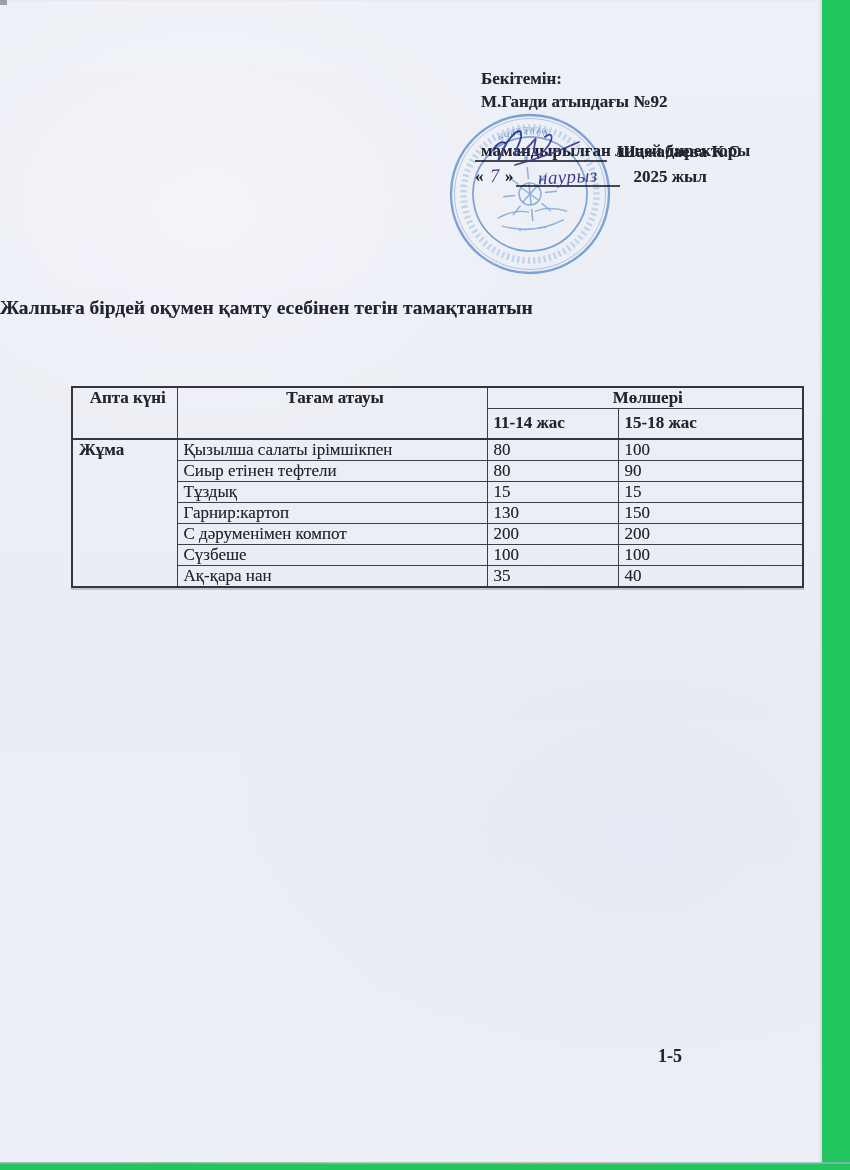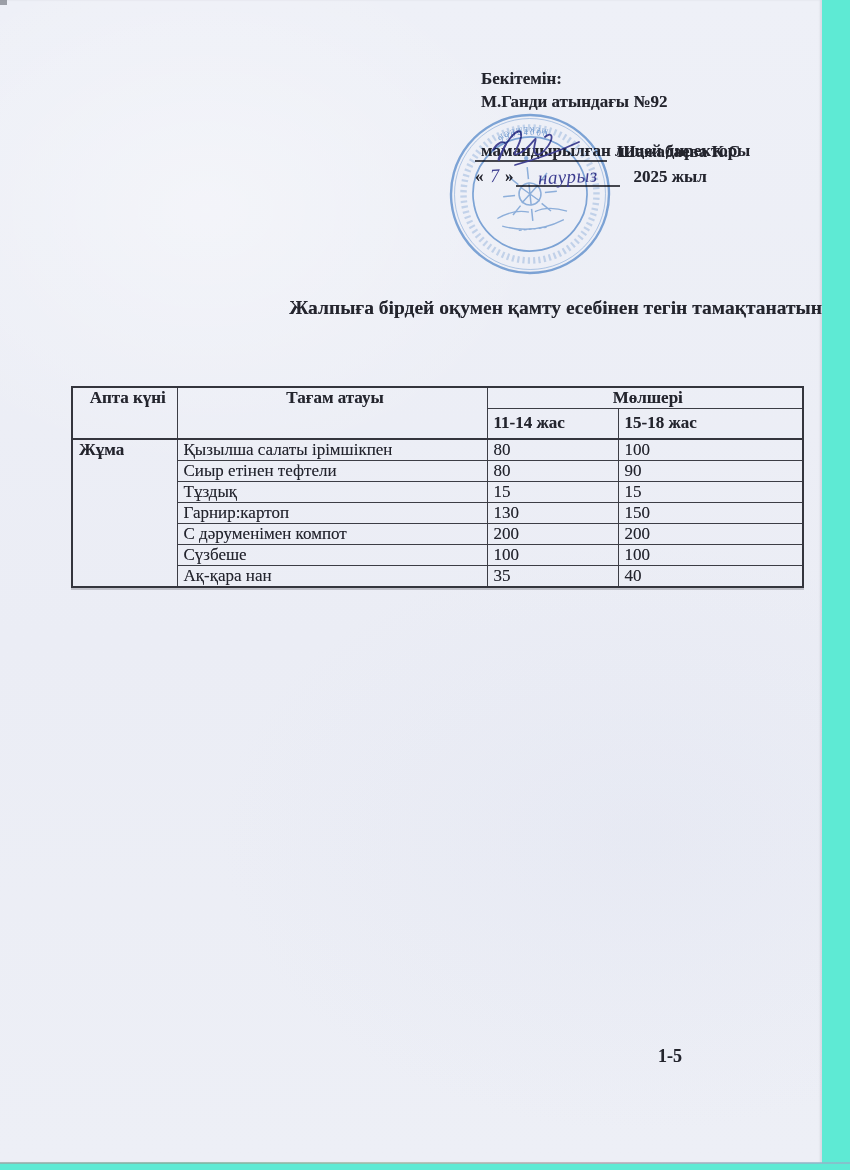--- a/index.html
+++ b/index.html
@@ -1,19 +1,19 @@
 <!DOCTYPE html>
 <html><head>
 <meta charset="utf-8">
 <style>
   html,body{margin:0;padding:0;}
   .page{
     position:relative;
     width:850px;height:1170px;
-    background:#5eead4;
+    background:#22c55e;
     overflow:hidden;
     font-family:"Liberation Serif", serif;
     color:#24252d;
   }
   .paper{
     position:absolute;left:0;top:0;
     width:822px;height:1163px;
     background:
       radial-gradient(ellipse 500px 380px at 25% 18%, rgba(255,255,255,.35), rgba(255,255,255,0) 70%),
       radial-gradient(ellipse 600px 420px at 78% 72%, rgba(222,226,240,.35), rgba(255,255,255,0) 70%),
@@ -54,21 +54,21 @@
   .date-month{display:inline-block;font-size:19px;transform:rotate(-3deg);letter-spacing:.5px;}
   .date-year{margin-left:14px;}
 
   
   .stamp{position:absolute;left:447px;top:111px;width:166px;height:166px;
     mix-blend-mode:multiply;opacity:.85;transform:rotate(-6deg);}
 
   
   .doc-title{
     position:absolute;left:0;top:297px;width:822px;
-    text-align:right;font-weight:bold;font-size:19.5px;line-height:22px;
+    text-align:left;font-weight:bold;font-size:19.5px;line-height:22px;
   }
 
   
   table.menu{
     position:absolute;left:59px;top:386px;
     border-collapse:collapse;table-layout:fixed;
     width:731px;font-size:17px;margin-left:12px;
   }
   table.menu td,table.menu th{
     border:1.5px solid #3c3d45;

